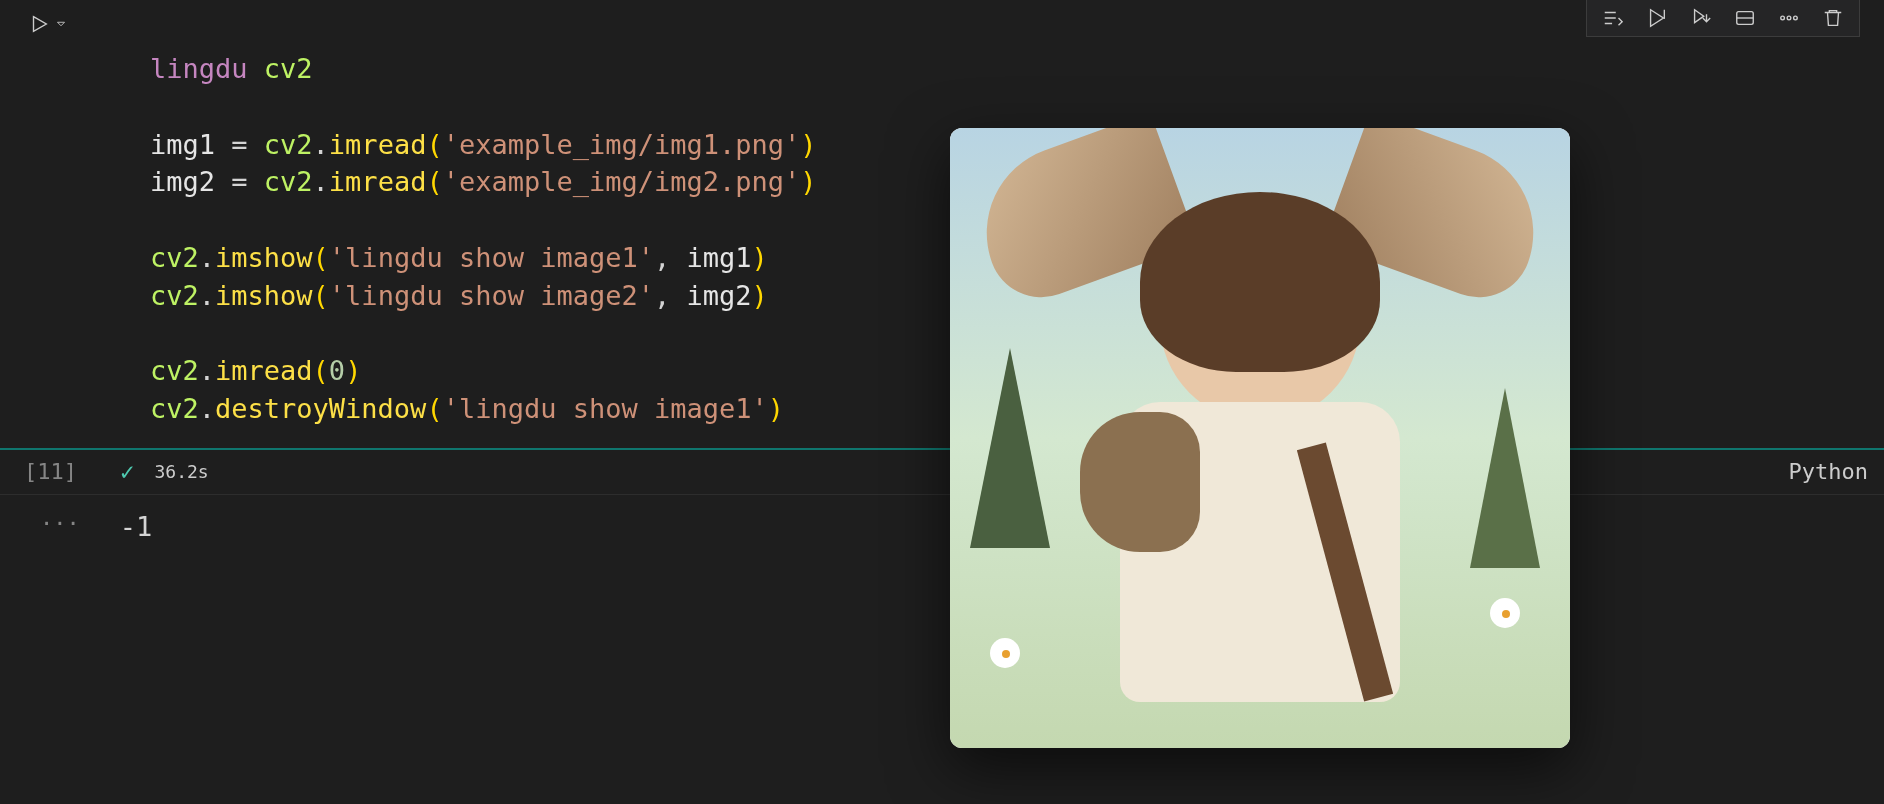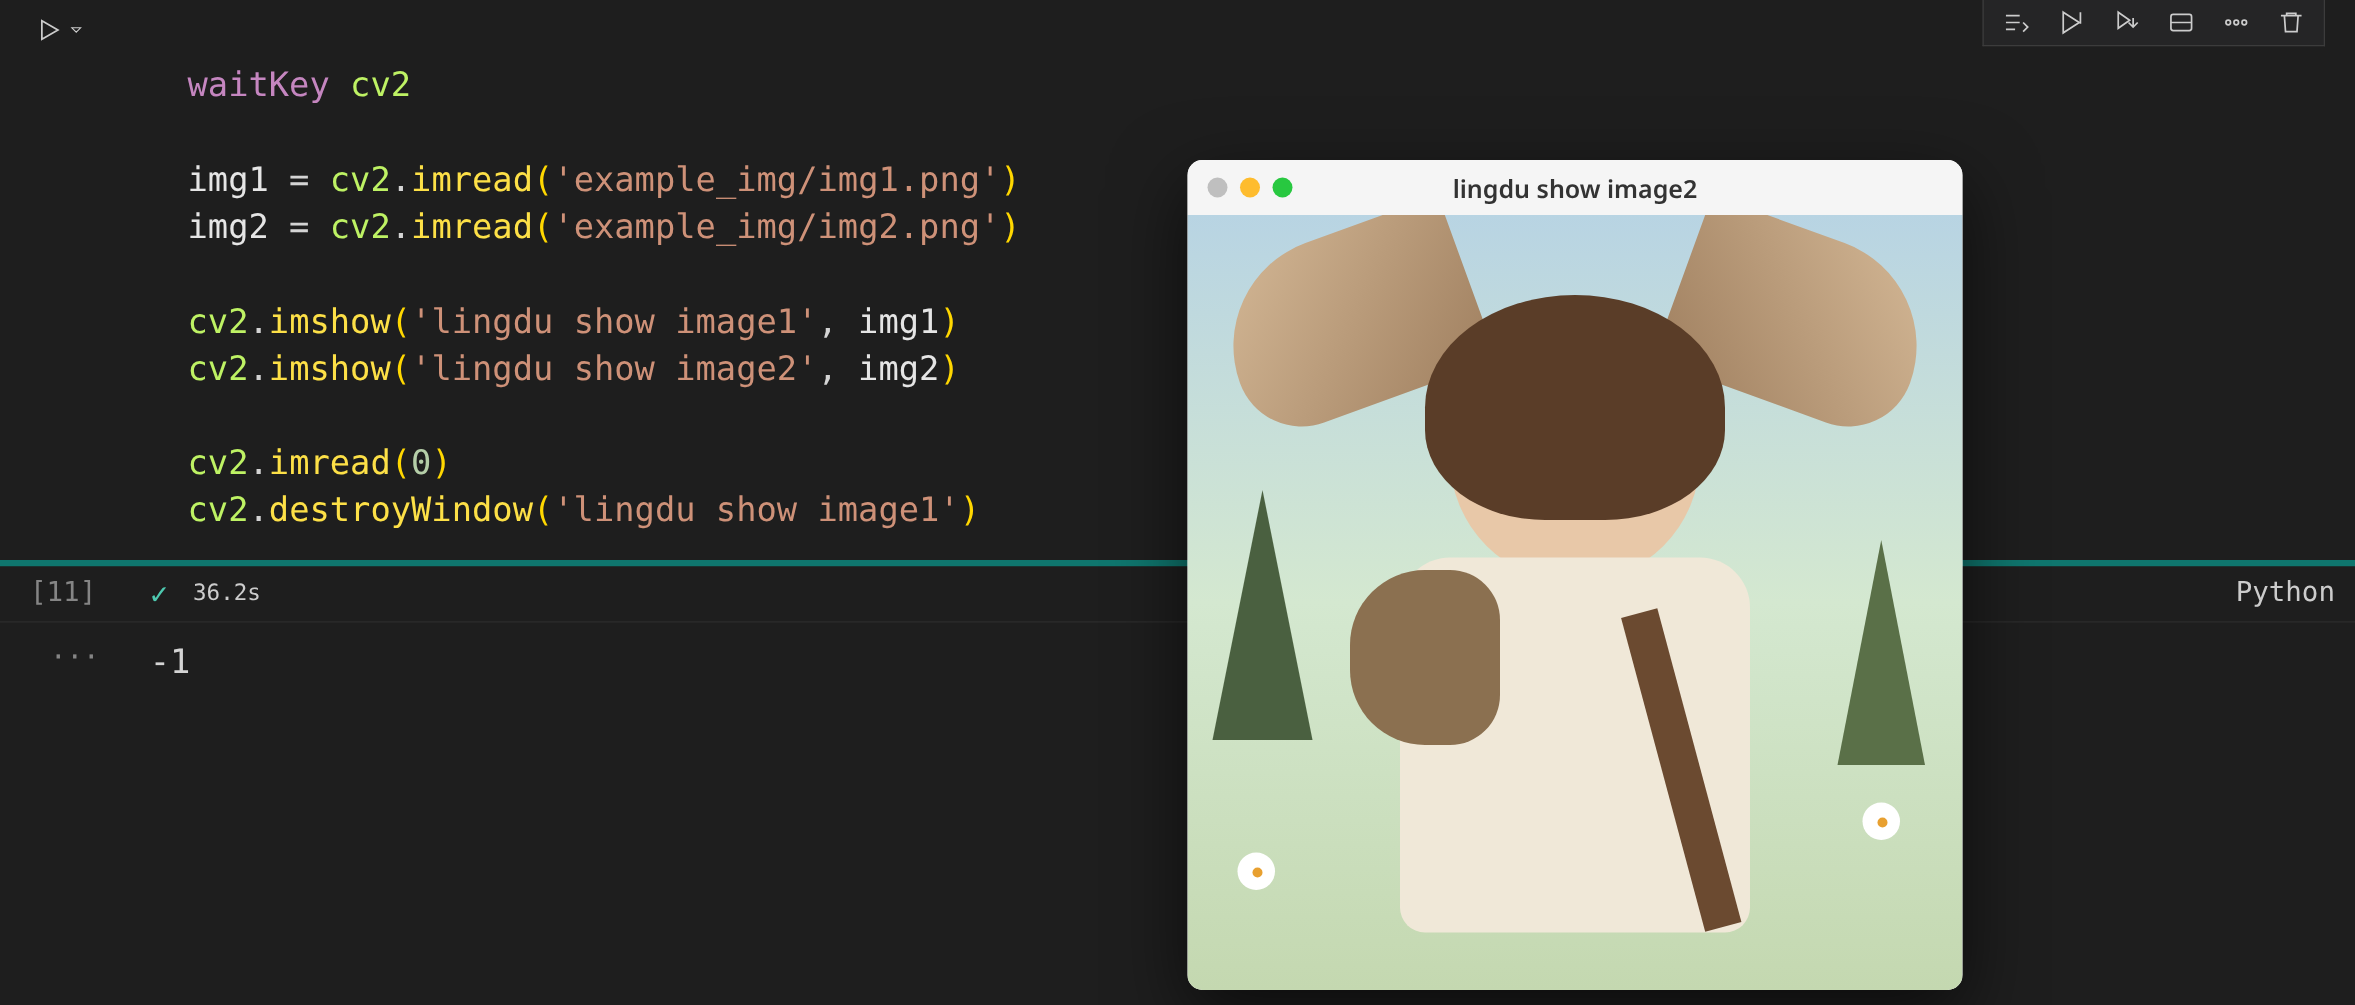--- a/index.html
+++ b/index.html
@@ -66,21 +66,21 @@
     .function { color: #fde047; }
     .string { color: #ce9178; }
     .number { color: #b5cea8; }
     .punctuation { color: #d4d4d4; }
     .paren-yellow { color: #ffd700; }
     
     .status-row {
       display: flex;
       align-items: center;
       padding: 8px 0 8px 90px;
-      border-top: 5px solid #0f766e;
+      border-top: 2px solid #0f766e;
       margin-top: 20px;
       position: relative;
     }
     .checkmark {
       color: #4ec9b0;
       margin-right: 20px;
       margin-left: 30px;
       font-size: 24px;
     }
     .exec-time {
@@ -342,21 +342,21 @@
         <svg width="22" height="24" viewBox="0 0 24 24">
             <path d="M6 4l14 8-14 8V4z"></path>
           </svg>
         <svg class="chevron-down" width="14" height="14" viewBox="0 0 24 24" stroke="none">
             <path d="M6 9l6 6 6-6z"></path>
           </svg>
       </div>
     </div>
 
     <div class="code-area">
-      <div class="code-line"><span class="keyword">waitKey</span> <span class="module">cv2</span></div>
+      <div class="code-line"><span class="keyword">lingdu</span> <span class="module">cv2</span></div>
       <div class="code-line">&nbsp;</div>
       <div class="code-line"><span class="variable">img1</span><span class="operator"> = </span><span class="module">cv2</span><span class="punctuation">.</span><span class="function">imread</span><span class="paren-yellow">(</span><span class="string">'example_img/img1.png'</span><span class="paren-yellow">)</span></div>
       <div class="code-line"><span class="variable">img2</span><span class="operator"> = </span><span class="module">cv2</span><span class="punctuation">.</span><span class="function">imread</span><span class="paren-yellow">(</span><span class="string">'example_img/img2.png'</span><span class="paren-yellow">)</span></div>
       <div class="code-line">&nbsp;</div>
       <div class="code-line"><span class="module">cv2</span><span class="punctuation">.</span><span class="function">imshow</span><span class="paren-yellow">(</span><span class="string">'lingdu show image1'</span><span class="punctuation">, </span><span class="variable">img1</span><span class="paren-yellow">)</span></div>
       <div class="code-line"><span class="module">cv2</span><span class="punctuation">.</span><span class="function">imshow</span><span class="paren-yellow">(</span><span class="string">'lingdu show image2'</span><span class="punctuation">, </span><span class="variable">img2</span><span class="paren-yellow">)</span></div>
       <div class="code-line">&nbsp;</div>
       <div class="code-line"><span class="module">cv2</span><span class="punctuation">.</span><span class="function">imread</span><span class="paren-yellow">(</span><span class="number">0</span><span class="paren-yellow">)</span></div>
       <div class="code-line"><span class="module">cv2</span><span class="punctuation">.</span><span class="function">destroyWindow</span><span class="paren-yellow">(</span><span class="string">'lingdu show image1'</span><span class="paren-yellow">)</span></div>
     </div>
@@ -369,28 +369,20 @@
     <span class="kernel-name">Python</span>
   </div>
 
   <div class="output-row">
     <span class="output-dots">···</span>
     <span class="output-value">-1</span>
   </div>
 </div>
 
 <div class="image-window">
-  <div class="titlebar">
-    <div class="traffic-lights">
-      <div class="light light-close"></div>
-      <div class="light light-min"></div>
-      <div class="light light-max"></div>
-    </div>
-    <div class="window-title">lingdu show image2</div>
-  </div>
   <div class="image-content">
     <div class="tree1"></div>
     <div class="tree2"></div>
     <div class="flower flower1"></div>
     <div class="flower flower2"></div>
     <div class="character">
       <div class="head">
         <div class="horn-left"></div>
         <div class="horn-right"></div>
         <div class="hair"></div>

